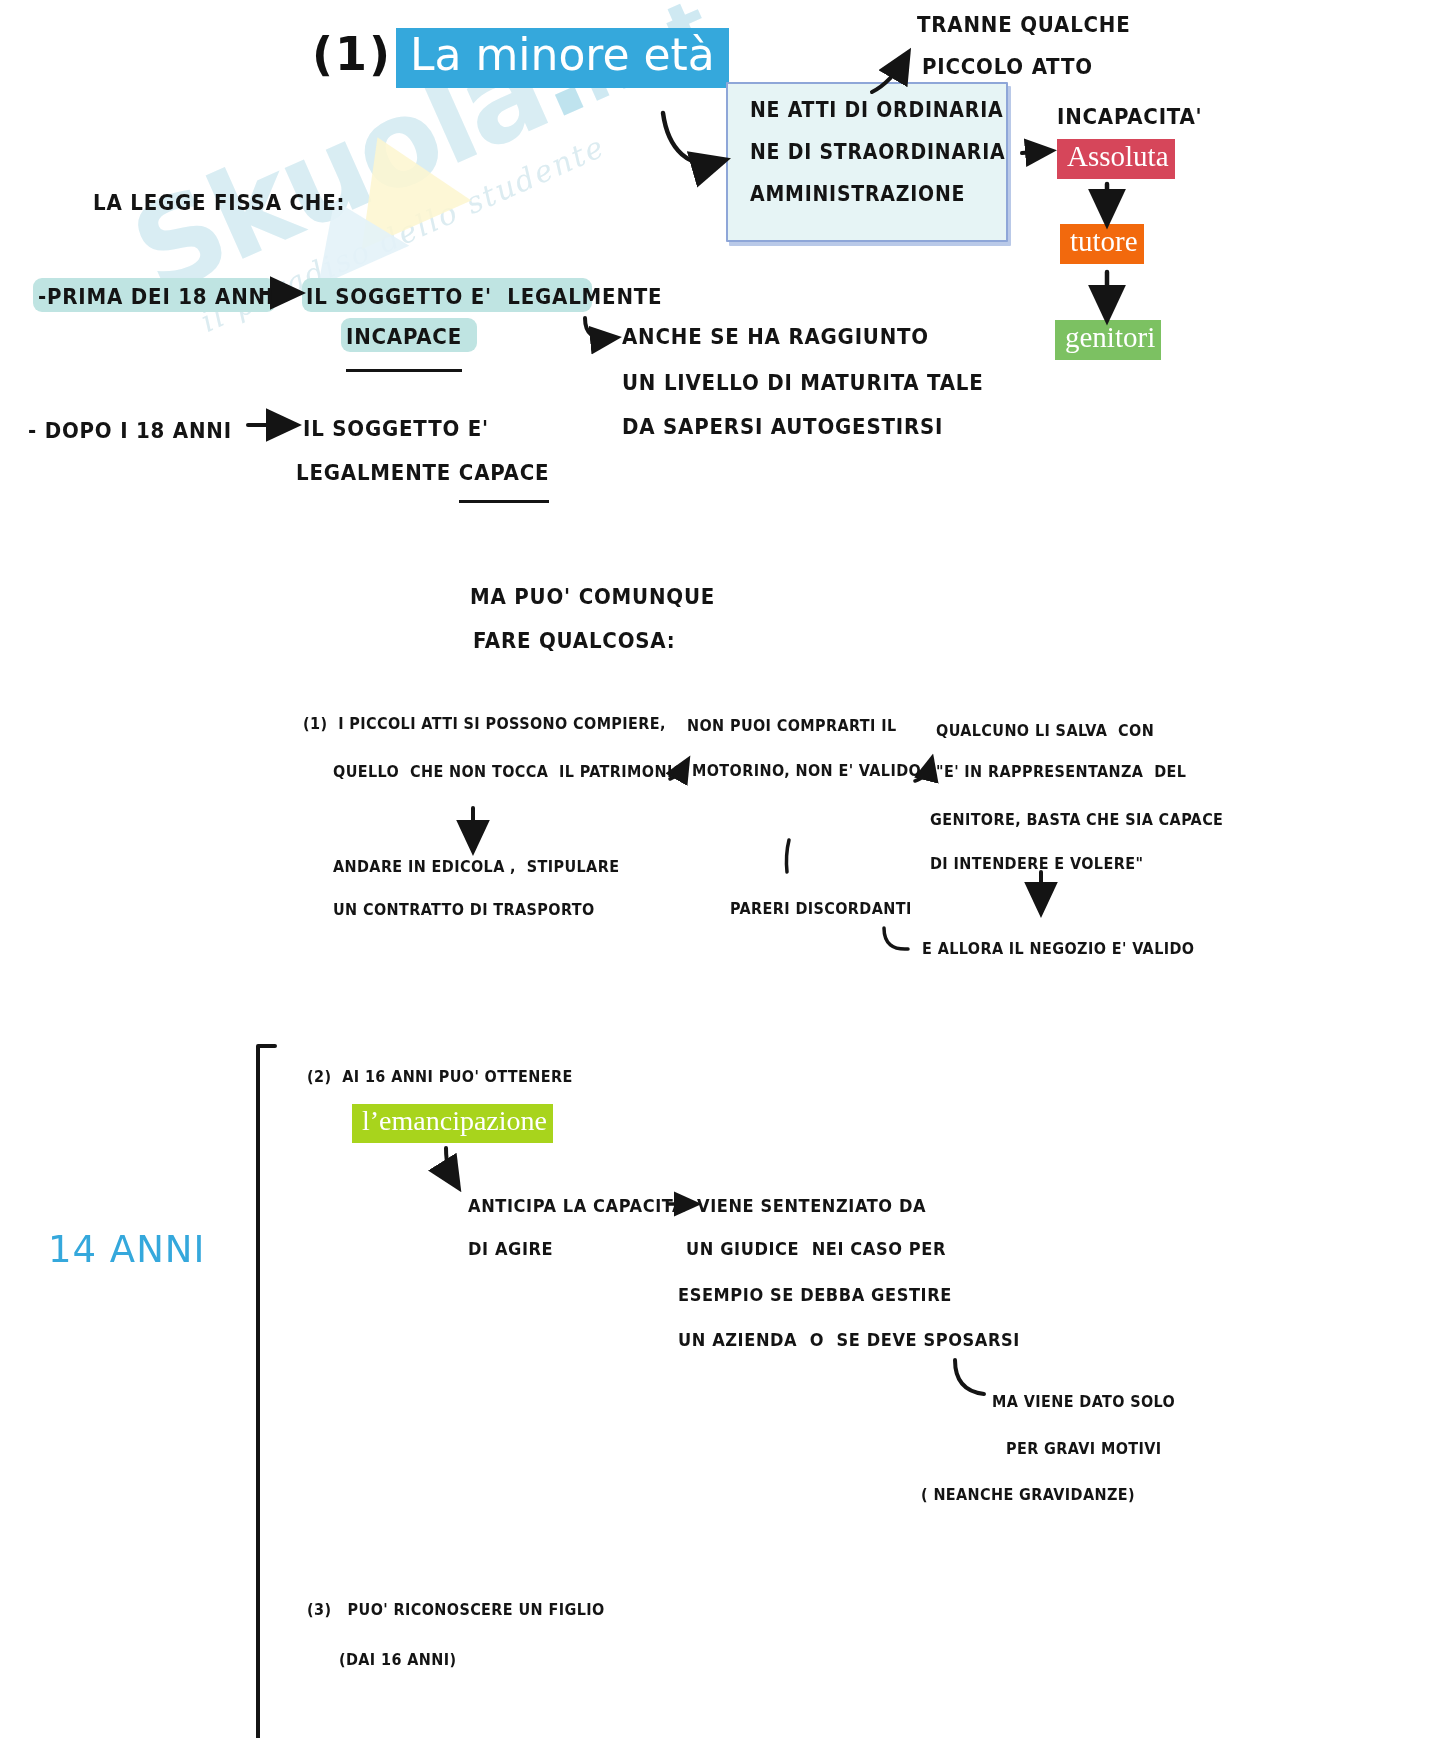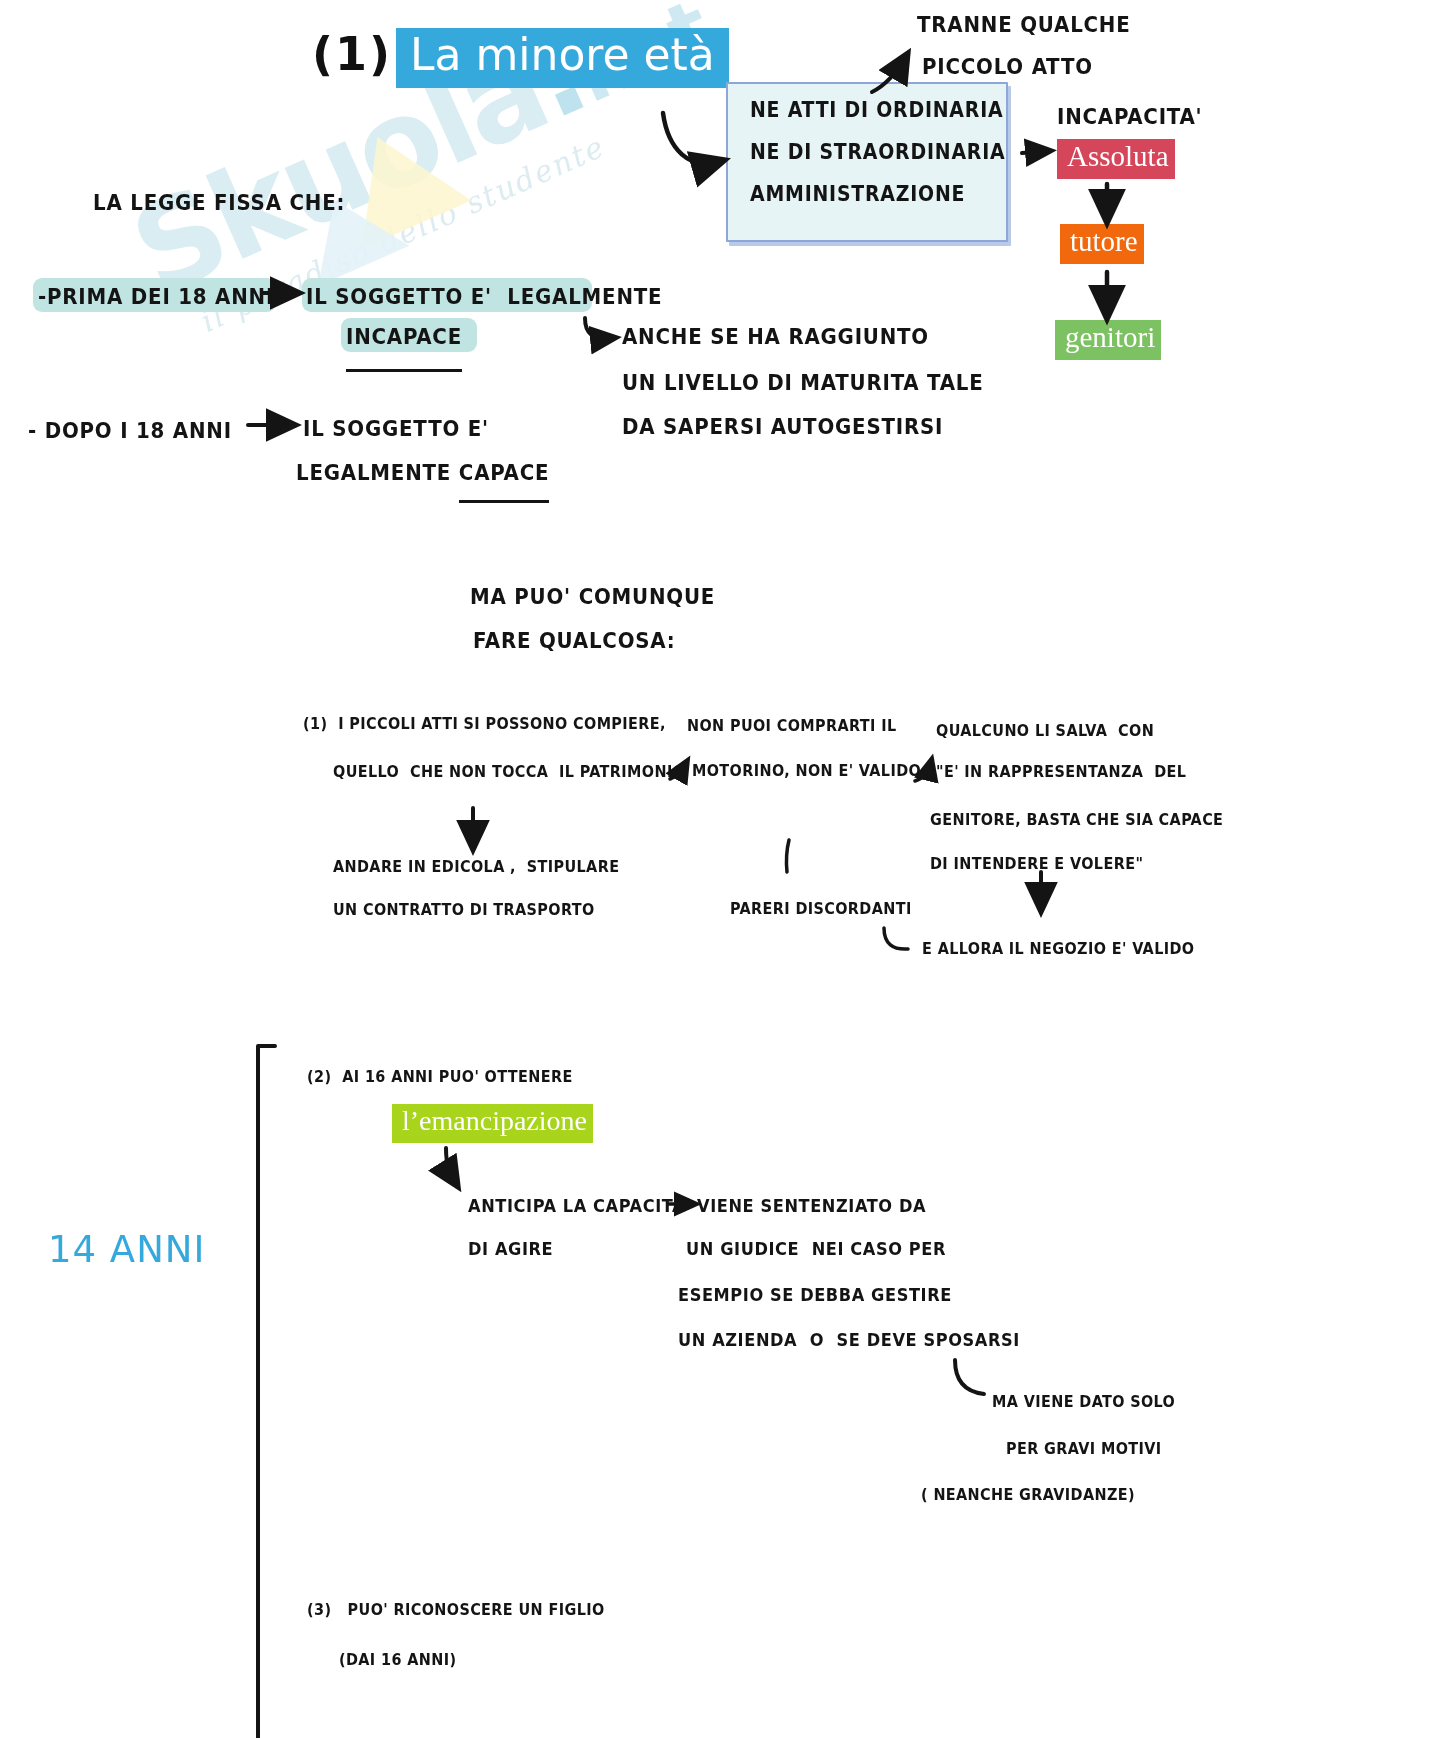--- a/index.html
+++ b/index.html
@@ -174,21 +174,21 @@
 
   <div class="hw s17" style="left:936px;top:719px;">QUALCUNO LI SALVA  CON</div>
   <div class="hw s17" style="left:936px;top:760px;">"E' IN RAPPRESENTANZA  DEL</div>
   <div class="hw s17" style="left:930px;top:808px;">GENITORE, BASTA CHE SIA CAPACE</div>
   <div class="hw s17" style="left:930px;top:852px;">DI INTENDERE E VOLERE"</div>
   <div class="hw s17" style="left:922px;top:937px;">E ALLORA IL NEGOZIO E' VALIDO</div>
 
   <div class="anni16">14 ANNI</div>
 
   <div class="hw s17" style="left:307px;top:1065px;">(2)  AI 16 ANNI PUO' OTTENERE</div>
-  <div class="chip lime" style="left:352px;top:1104px;margin-left:40px;">l’emancipazione</div>
+  <div class="chip lime" style="left:352px;top:1104px;">l’emancipazione</div>
 
   <div class="hw s20" style="left:468px;top:1192px;">ANTICIPA LA CAPACITA'</div>
   <div class="hw s20" style="left:468px;top:1235px;">DI AGIRE</div>
 
   <div class="hw s20" style="left:697px;top:1192px;">VIENE SENTENZIATO DA</div>
   <div class="hw s20" style="left:686px;top:1235px;">UN GIUDICE  NEI CASO PER</div>
   <div class="hw s20" style="left:678px;top:1281px;">ESEMPIO SE DEBBA GESTIRE</div>
   <div class="hw s20" style="left:678px;top:1326px;">UN AZIENDA  O  SE DEVE SPOSARSI</div>
 
   <div class="hw s17" style="left:992px;top:1390px;">MA VIENE DATO SOLO</div>

